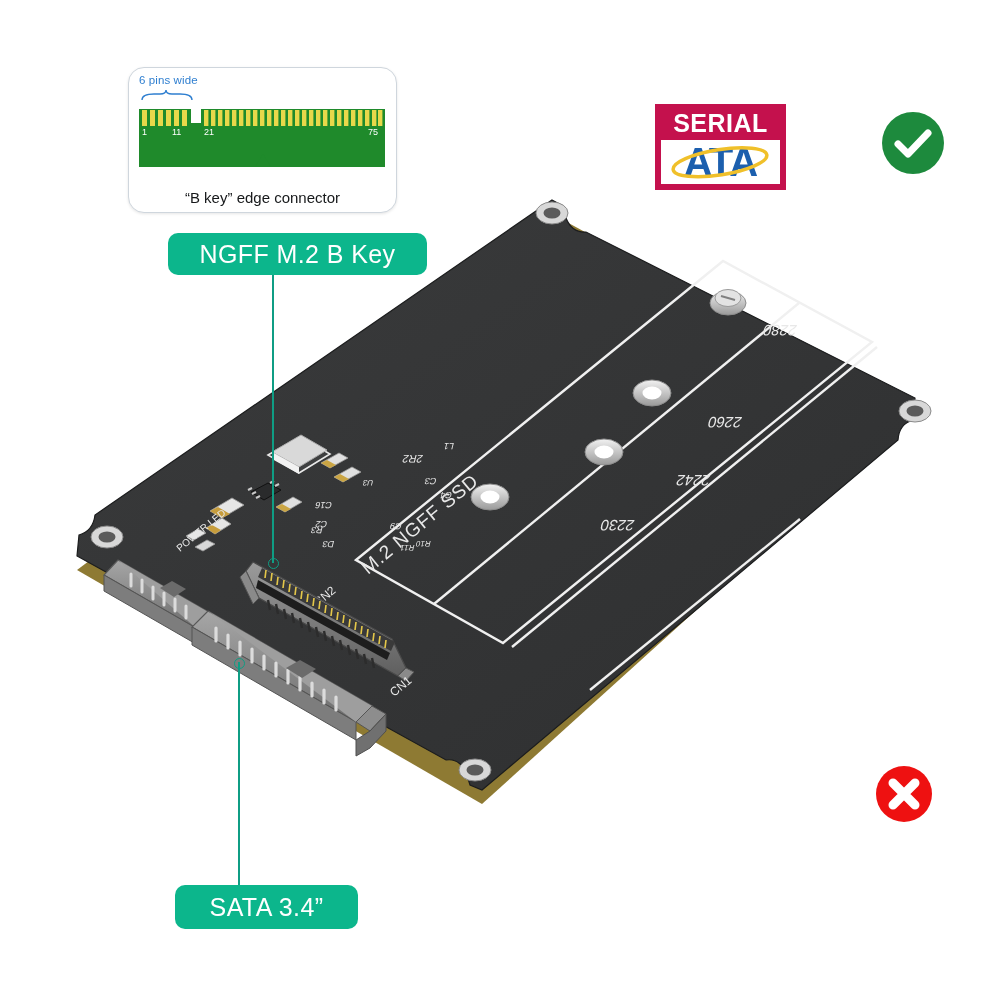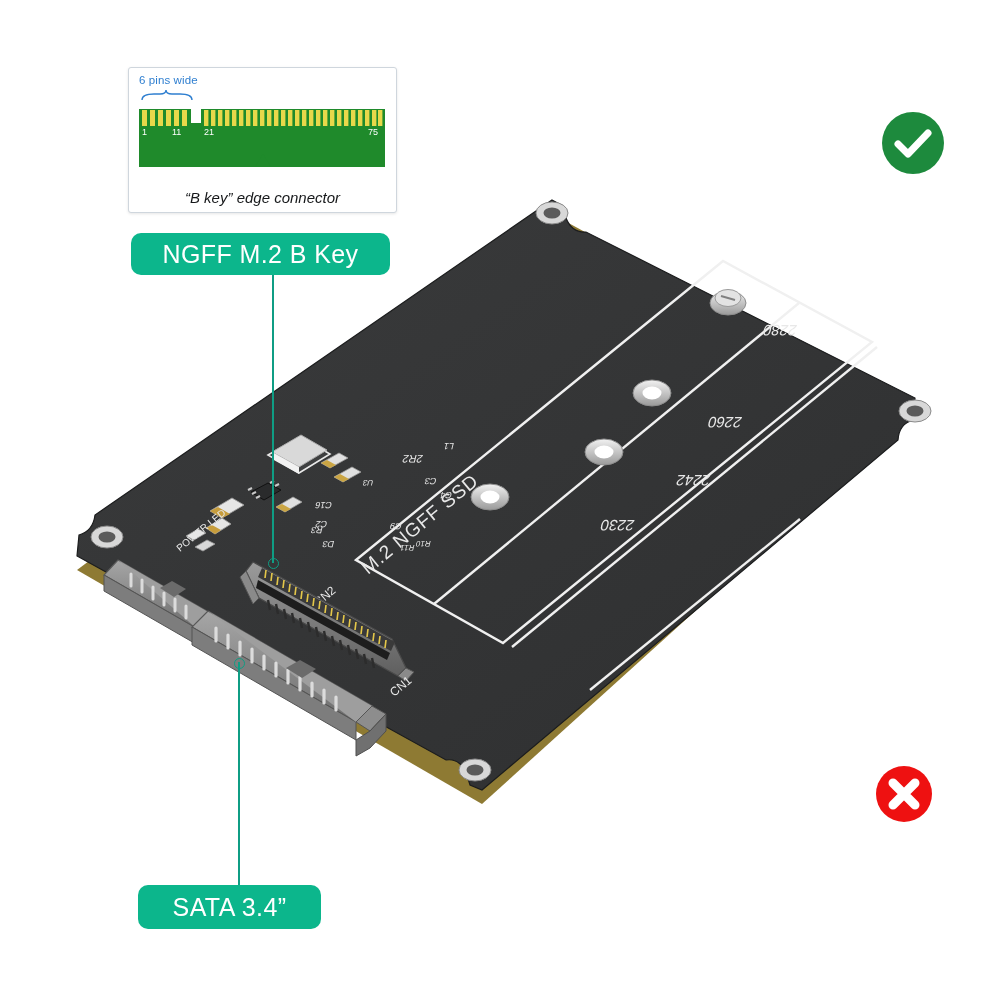--- a/index.html
+++ b/index.html
@@ -2,33 +2,33 @@
 <html><head>
 <meta charset="utf-8">
 <style>
   html,body{margin:0;padding:0;background:#ffffff;}
   body{width:1000px;height:1000px;position:relative;overflow:hidden;
        font-family:"Liberation Sans",sans-serif;}
   .stage{position:absolute;inset:0;width:1000px;height:1000px;}
 
   
   #bkey-card{position:absolute;left:128px;top:67px;width:267px;height:144px;
-    background:#ffffff;border:1.5px solid #cfd6dd;border-radius:3px;
+    background:#ffffff;border:1.5px solid #cfd6dd;border-radius:16px;
     box-shadow:0 1px 3px rgba(0,0,0,.10);}
   #bkey-pinswide{position:absolute;left:10px;top:6px;font-size:11.5px;color:#2f7fd0;
     letter-spacing:.1px;white-space:nowrap;}
   #bkey-brace{position:absolute;left:12px;top:22px;width:52px;height:11px;}
   #bkey-pcb{position:absolute;left:10px;top:33px;width:246px;height:66px;}
   #bkey-caption{position:absolute;left:0;right:0;bottom:6px;text-align:center;
-    font-size:15px;color:#16181a;white-space:nowrap;font-style:italic;}
+    font-size:15px;color:#16181a;white-space:nowrap;}
 
   
   .pill{position:absolute;background:#0cb68c;border-radius:10px;color:#ffffff;
     display:flex;align-items:center;justify-content:center;
-    font-size:25px;letter-spacing:.4px;white-space:nowrap;}
+    font-size:25px;letter-spacing:.4px;white-space:nowrap;margin-left:37px;}
   #pill-ngff{left:131px;top:233px;width:259px;height:42px;}
   #pill-sata{left:138px;top:885px;width:183px;height:44px;}
   .leader{position:absolute;background:#0f9d84;width:1.6px;}
   #leader-ngff{left:272px;top:275px;height:288px;}
   #leader-sata{left:238px;top:662px;height:223px;}
   .leaderdot{position:absolute;width:9px;height:9px;border-radius:50%;
     border:1.7px solid #0f9d84;background:transparent;}
   #dot-ngff{left:268px;top:558px;}
   #dot-sata{left:234px;top:658px;}
 
@@ -383,20 +383,31 @@
   </div>
 
   <div class="leader" id="leader-ngff"></div>
   <div class="leaderdot" id="dot-ngff"></div>
   <div class="pill" id="pill-ngff">NGFF M.2 B Key</div>
 
   <div class="leader" id="leader-sata"></div>
   <div class="leaderdot" id="dot-sata"></div>
   <div class="pill" id="pill-sata">SATA  3.4”</div>
 
+  <div id="sata-logo">
+    <div id="sata-logo-top">
+      <span id="sata-logo-serial">SERIAL</span>
+    </div>
+    <div id="sata-logo-bot">
+      <div id="sata-logo-ata">ATA</div>
+      <svg id="sata-logo-swoosh" viewBox="0 0 123 44">
+        <ellipse cx="61" cy="23" rx="49" ry="13" fill="none" stroke="#f0c02a" stroke-width="3.6" transform="rotate(-9 61 23)"></ellipse>
+      </svg>
+    </div>
+  </div>
 
 
   <div class="badge" id="badge-ok">
     <svg viewBox="0 0 62 62">
       <path d="M16,32 L26,42 L46,21" fill="none" stroke="#ffffff" stroke-width="7" stroke-linecap="round" stroke-linejoin="round"></path>
     </svg>
   </div>
 
   <div class="badge" id="badge-no">
     <svg viewBox="0 0 56 56">

